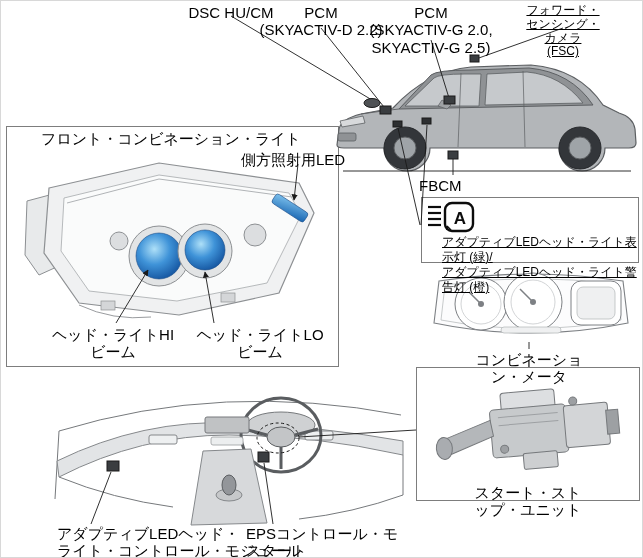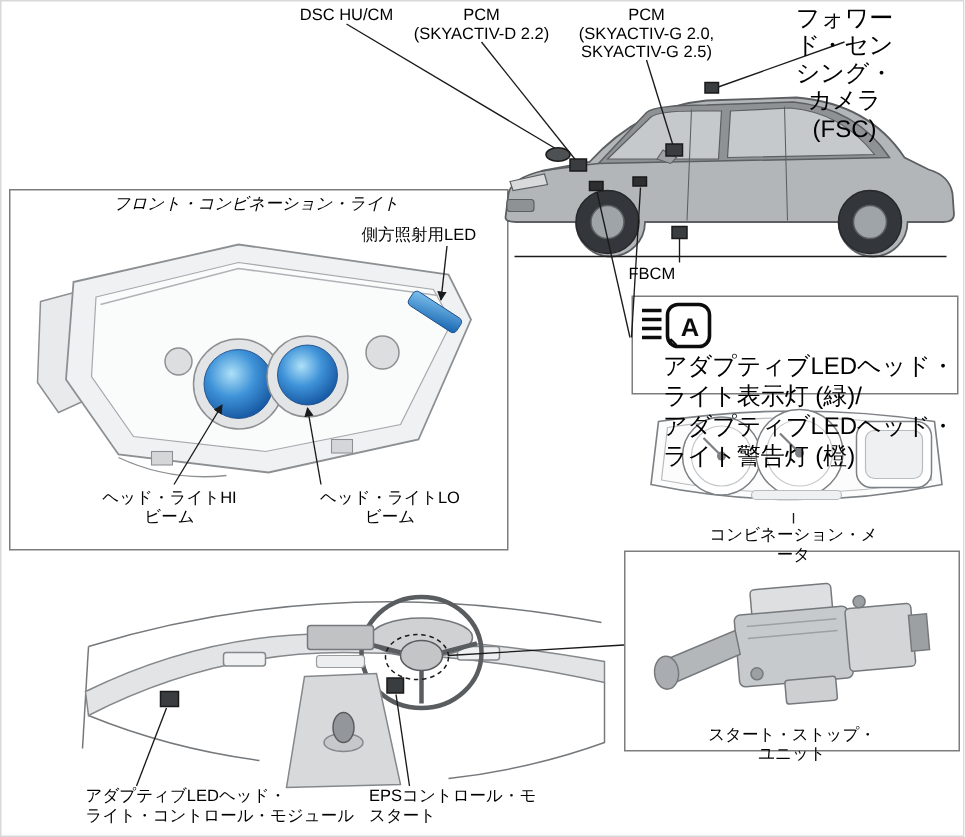--- a/index.html
+++ b/index.html
@@ -1,21 +1,21 @@
 <!DOCTYPE html>
 <html><head>
 <meta charset="utf-8">
 <style>
   * { margin:0; padding:0; box-sizing:border-box; }
   html,body { background:#ffffff; }
   body { font-family:"Liberation Sans","DejaVu Sans",sans-serif; }
   .stage { position:relative; width:643px; height:558px; background:#ffffff; overflow:hidden; border:1px solid #d8d8d8; }
-  .lbl { position:absolute; font-size:11px; line-height:1.15; color:#000; white-space:pre-line; z-index:6; }
+  .lbl { position:absolute; font-size:15px; line-height:1.15; color:#000; white-space:pre-line; z-index:6; }
   .lbl.c { transform:translateX(-50%); text-align:center; }
-  .lbl.small { font-size:16px; }
+  .lbl.small { font-size:12px;text-decoration:underline; }
   .box { position:absolute; border:1px solid #7d7d7d; background:transparent; z-index:1; }
   .ill { position:absolute; z-index:2; }
   svg.overlay { position:absolute; left:0; top:0; width:643px; height:558px; z-index:5; pointer-events:none; }
   svg.overlay line { stroke:#1a1a1a; stroke-width:0.9; }
 </style>
 </head>
 <body>
 
 <div class="stage">
 
@@ -174,21 +174,21 @@
   <div class="lbl c" style="left:230px;top:3px;">DSC HU/CM</div>
   <div class="lbl c" style="left:320px;top:3px;">PCM
 (SKYACTIV-D 2.2)</div>
   <div class="lbl c" style="left:430px;top:3px;">PCM
 (SKYACTIV-G 2.0,
 SKYACTIV-G 2.5)</div>
   <div class="lbl c small" style="left:562px;top:3px;">フォワード・センシング・カメラ
 (FSC)</div>
   <div class="lbl" style="left:418px;top:176px;">FBCM</div>
 
-  <div class="lbl c" style="left:170px;top:129px;font-style:italic;">フロント・コンビネーション・ライト</div>
+  <div class="lbl c" style="left:170px;top:129px;">フロント・コンビネーション・ライト</div>
   <div class="lbl" style="left:240px;top:150px;">側方照射用LED</div>
   <div class="lbl c" style="left:112px;top:325px;">ヘッド・ライトHI
 ビーム</div>
   <div class="lbl c" style="left:212px;top:325px;margin-left:47px;">ヘッド・ライトLO
 ビーム</div>
 
   <div class="lbl small" style="left:425px;top:234px;line-height:1.25;margin-left:16px;">アダプティブLEDヘッド・ライト表示灯 (緑)/
 アダプティブLEDヘッド・ライト警告灯 (橙)</div>
 
   <div class="lbl c" style="left:528px;top:350px;">コンビネーション・メータ</div>

